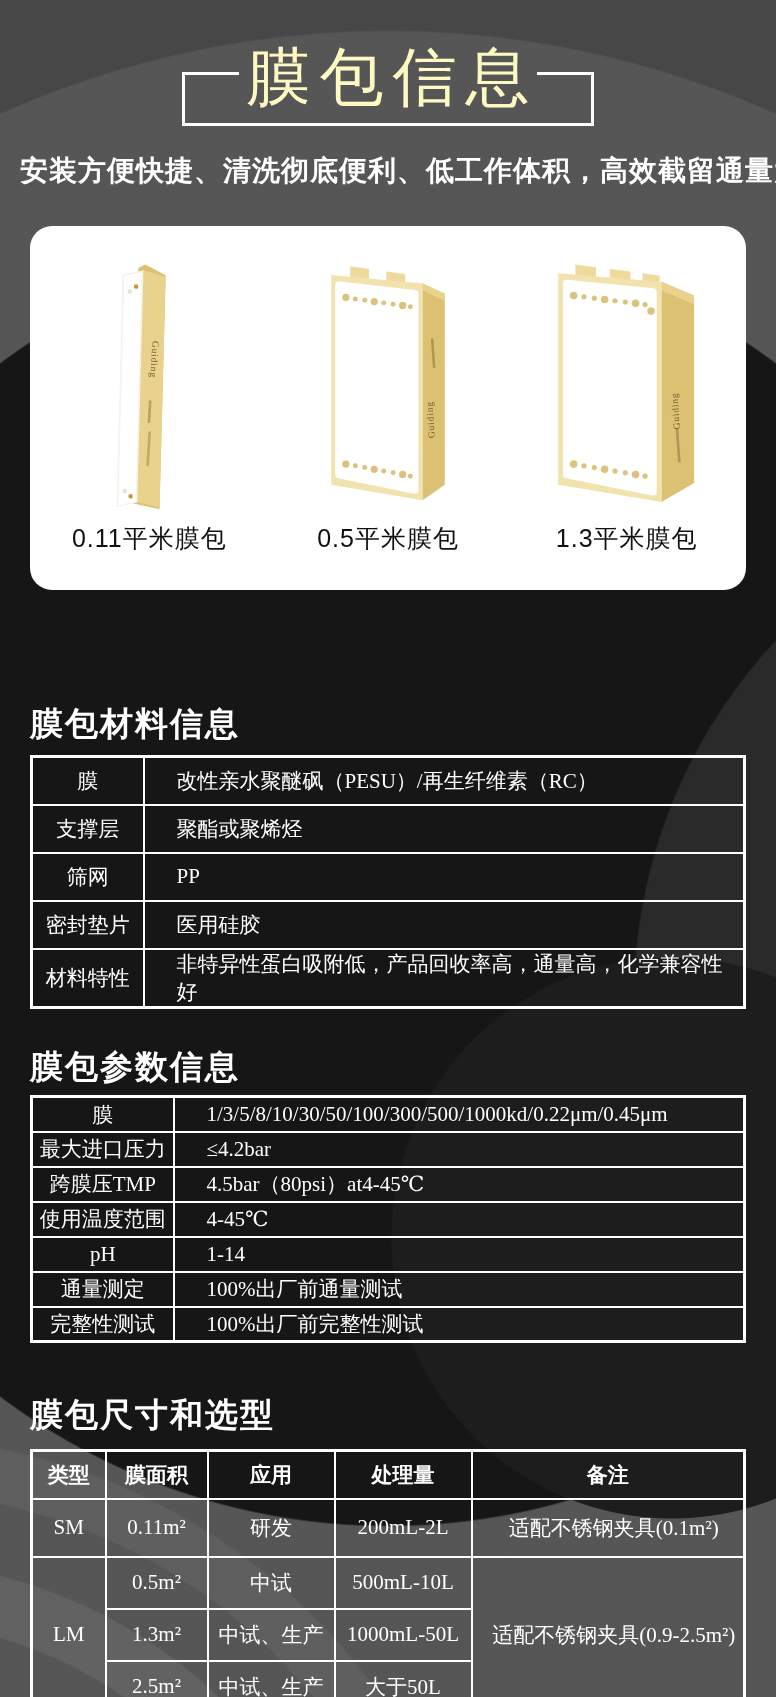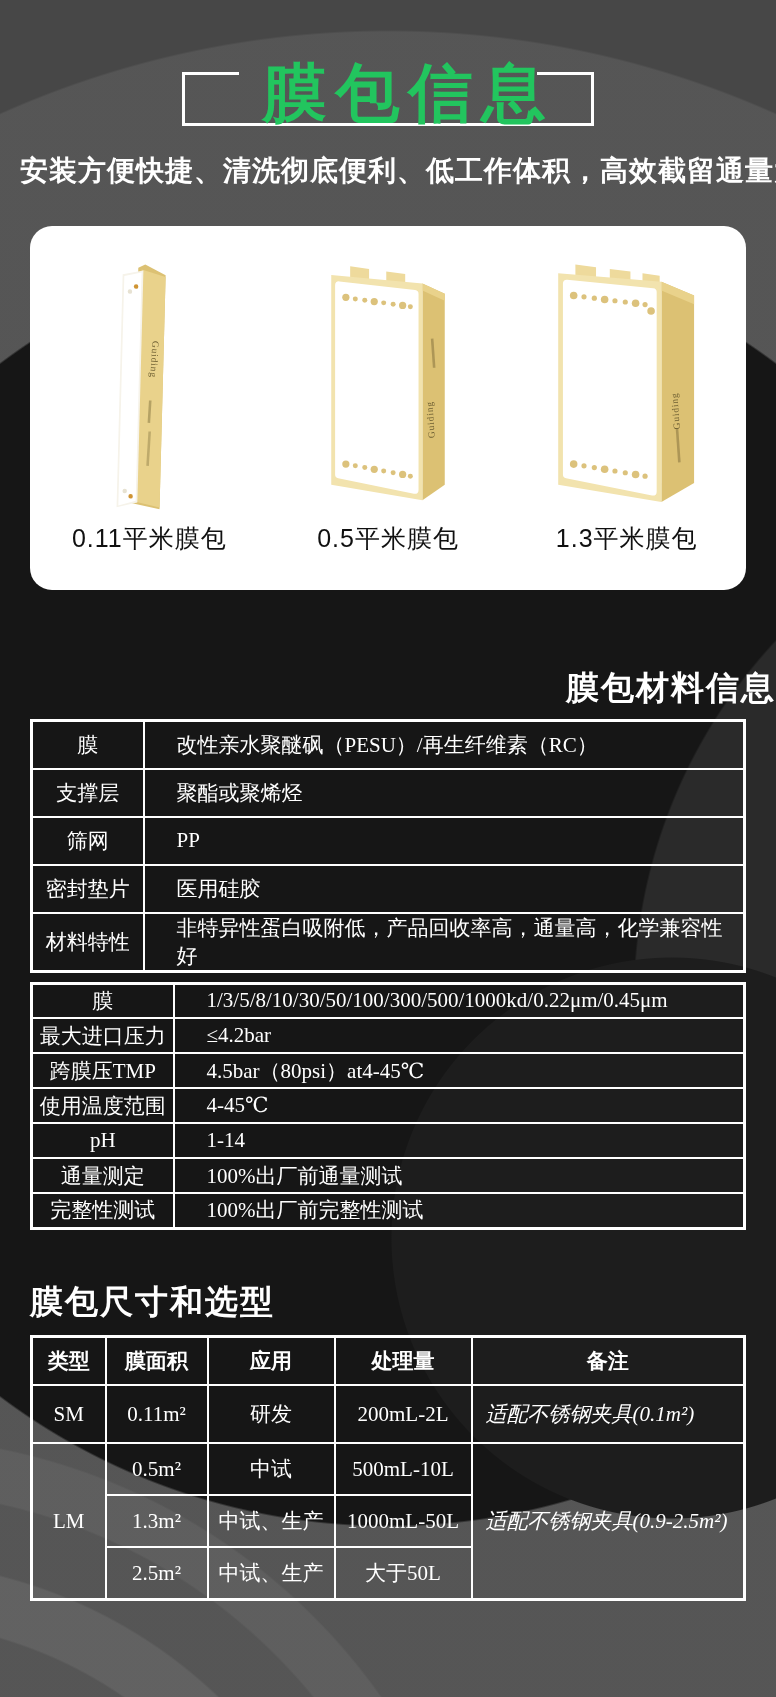--- a/index.html
+++ b/index.html
@@ -22,23 +22,23 @@
   }
 
   
   .title-block { position:relative; width:412px; height:54px; margin:72px auto 0; }
   .title-frame { position:absolute; inset:0; border:3px solid #fff; border-top:none; }
   .title-frame::before, .title-frame::after {
     content:""; position:absolute; top:0; width:54px; height:3px; background:#fff; }
   .title-frame::before { left:0; } .title-frame::after { right:0; }
   .page-title {
     position:absolute; left:50%; top:-26px; transform:translateX(-50%);
-    margin:16px; white-space:nowrap; color:#22c55e; letter-spacing:9px;
+    margin:0; white-space:nowrap; color:#fef9c3; letter-spacing:9px;
     font-family:"Liberation Serif","DejaVu Serif",serif;
-    font-weight:bold; font-size:64px; line-height:1; text-indent:9px;
+    font-weight:normal; font-size:64px; line-height:1; text-indent:9px;
   }
   .subtitle {
     margin:28px 20px 0; text-align:center; color:#fff;
     font-family:"Liberation Serif","DejaVu Serif",serif;
     font-weight:bold; font-size:28px; line-height:1.2; letter-spacing:1px; white-space:nowrap;
   }
 
   
   .card {
     margin:38px 30px 0; height:364px; background:#ffffff; border-radius:22px;
@@ -51,42 +51,42 @@
     margin-top:8px; color:#101010; font-weight:normal; font-size:25px; letter-spacing:1px;
   }
   .brand-vert { font-family:"Liberation Serif","DejaVu Serif",serif; font-size:11px;
     letter-spacing:1px; fill:#6f6033; }
 
   
   .section-title {
     margin:0 0 0 30px; color:#fff; font-size:33px; font-weight:800;
     letter-spacing:2px; line-height:1.2;
   }
-  .st-1 { margin-top:78px;text-align:right; }
+  .st-1 { margin-top:114px; }
   .st-2 { margin-top:38px; }
   .st-3 { margin-top:52px; }
 
   table.info {
     width:716px; margin:12px 30px 0; border-collapse:collapse; table-layout:fixed;
     border:3px solid #fff; color:#fff;
     font-family:"Liberation Serif","DejaVu Serif",serif; font-size:21px;
   }
   table.info td, table.info th { border:2px solid #fff; vertical-align:middle; }
   td.k { text-align:center; padding:0 4px; }
   td.v { text-align:left; padding:0 10px 0 32px; }
   table.material tr { height:48px; }
   table.material col.c-label { width:112px; }
   table.params  { margin-top:9px; }
   table.params tr { height:35px; }
   table.params col.c-label { width:142px; }
 
   table.sizing { margin-top:14px; }
   table.sizing th { font-weight:bold; text-align:center; height:44px; }
   table.sizing td { text-align:center; }
-  table.sizing td.note { text-align:left; padding-left:13px;font-style:italic; }
+  table.sizing td.note { text-align:center; padding-left:13px; }
   tr.sm-row { height:58px; }
   tr.lm-row { height:52px; }
   col.c-type { width:74px; } col.c-area { width:102px; }
   col.c-app { width:127px; } col.c-vol { width:137px; }
 </style>
 </head>
 <body>
 
 <div>
 
@@ -223,20 +223,21 @@
       </tr>
       <tr>
         <td class="k">材料特性</td>
         <td class="v">非特异性蛋白吸附低，产品回收率高，通量高，化学兼容性好</td>
       </tr>
     </tbody>
       </table>
   </section>
 
   <section>
+    <h2 class="section-title st-2">膜包参数信息</h2>
     <table class="info params">
       <colgroup>
           <col class="c-label">
           <col>
         </colgroup>
       <tbody>
           <tr>
         <td class="k">膜</td>
         <td class="v">1/3/5/8/10/30/50/100/300/500/1000kd/0.22μm/0.45μm</td>
       </tr>

